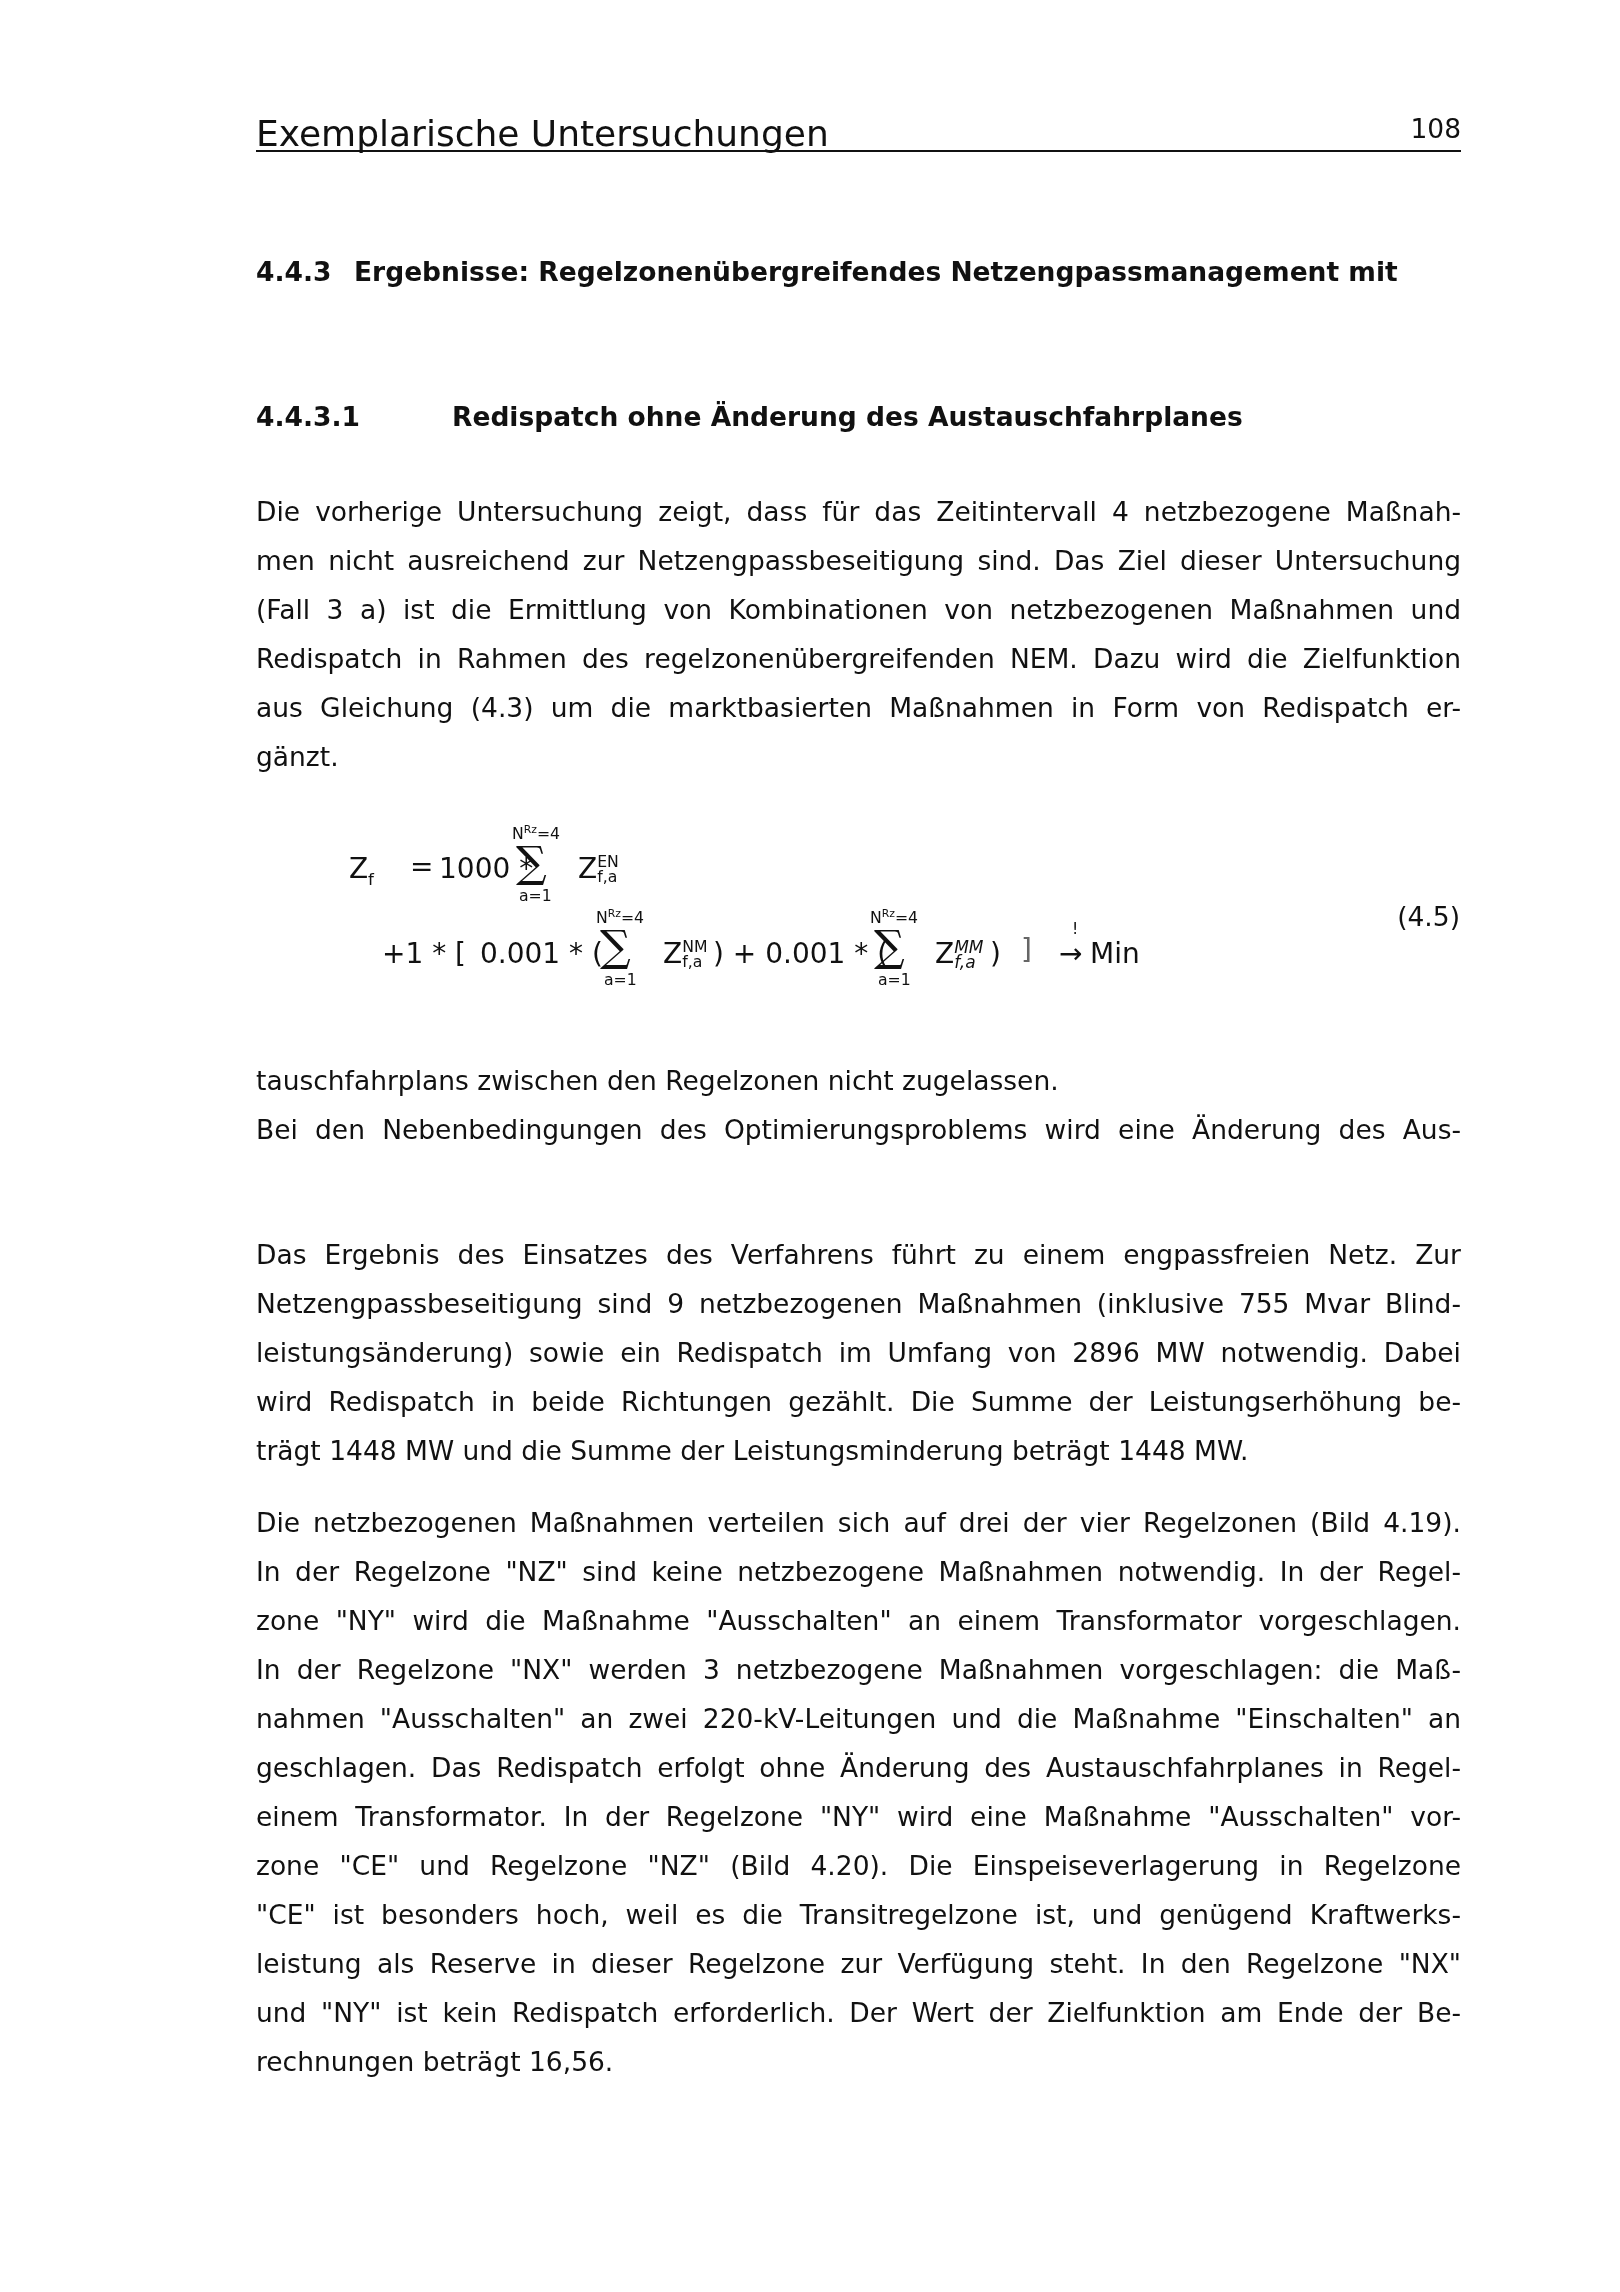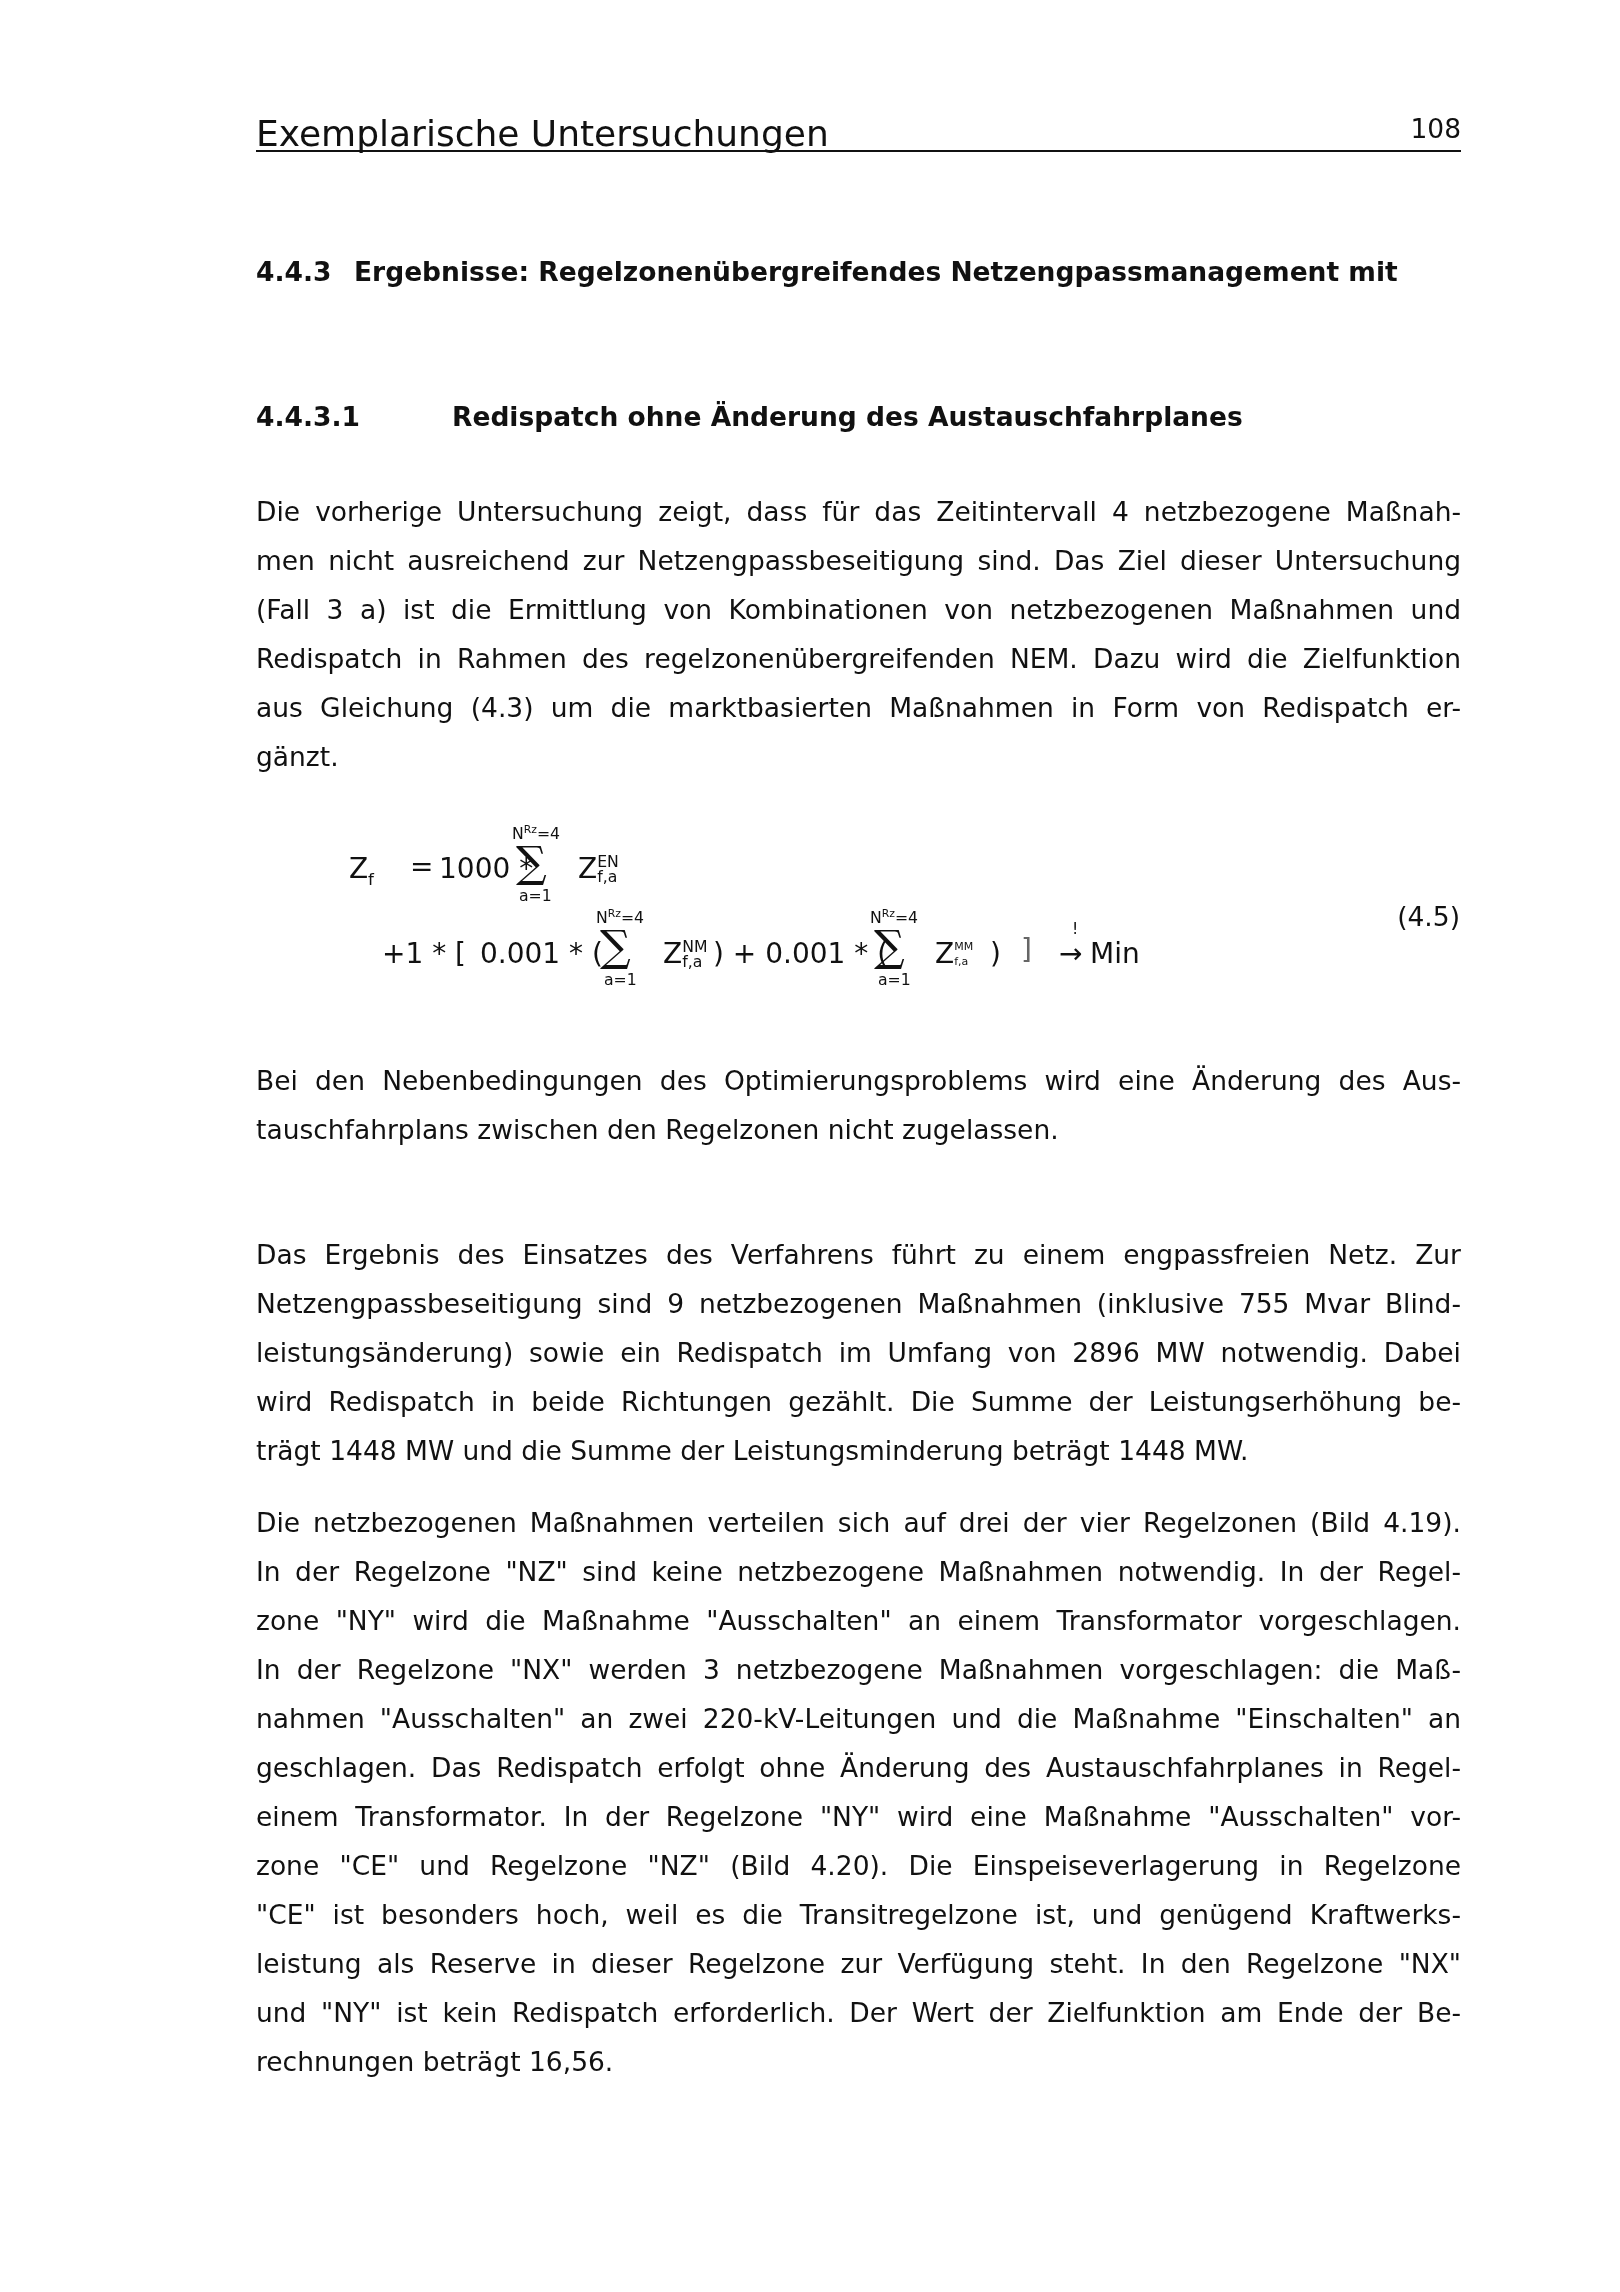--- a/index.html
+++ b/index.html
@@ -80,33 +80,33 @@
   <span class="f-abs" style="left:320px; top:114px;">
     <span>Z</span><span style="display:inline-block; vertical-align:middle; line-height:14.7px; font-size:15.7px;"><span style="display:block">NM</span><span style="display:block">f,a</span></span>
   </span>
   <span class="f-abs" style="left:370px; top:114px;">) + 0.001 * (</span>
   <span class="f-abs small" style="left:527px; top:84px;">
     <span>N</span><sup style="font-size:10.8px">Rz</sup><span>=4</span>
   </span>
   <span class="f-abs sum" style="left:531px; top:102px;">∑</span>
   <span class="f-abs small" style="left:535px; top:147px;">a=1</span>
   <span class="f-abs" style="left:592px; top:114px;">
-    <span>Z</span><span style="display:inline-block; vertical-align:middle; line-height:14.7px; font-size:11px;"><span style="display:block">MM</span><span style="display:block">f,a</span></span>
+    <span>Z</span><span style="display:inline-block; vertical-align:middle; line-height:14.7px; font-size:17px;font-style:italic;"><span style="display:block">MM</span><span style="display:block">f,a</span></span>
   </span>
   <span class="f-abs" style="left:647px; top:114px;">)</span>
   <span class="f-abs" style="left:678px; top:110px; color:#666;">]</span>
   <span class="f-abs small" style="left:729px; top:96px;">!</span>
   <span class="f-abs" style="left:716px; top:114px;">→</span>
   <span class="f-abs" style="left:747px; top:114px;">Min</span>
   <span class="eqnum">(4.5)</span>
 </div>
 
 <div class="para" style="top:1056px;">
+  <span class="line last">tauschfahrplans zwischen den Regelzonen nicht zugelassen.</span>
   <span class="line">Bei den Nebenbedingungen des Optimierungsproblems wird eine Änderung des Aus-</span>
-  <span class="line last">tauschfahrplans zwischen den Regelzonen nicht zugelassen.</span>
 </div>
 
 <div class="para" style="top:1230px;">
   <span class="line">Das Ergebnis des Einsatzes des Verfahrens führt zu einem engpassfreien Netz. Zur</span>
   <span class="line">Netzengpassbeseitigung sind 9 netzbezogenen Maßnahmen (inklusive 755 Mvar Blind-</span>
   <span class="line">leistungsänderung) sowie ein Redispatch im Umfang von 2896 MW notwendig. Dabei</span>
   <span class="line">wird Redispatch in beide Richtungen gezählt. Die Summe der Leistungserhöhung be-</span>
   <span class="line last">trägt 1448 MW und die Summe der Leistungsminderung beträgt 1448 MW.</span>
 </div>
 

